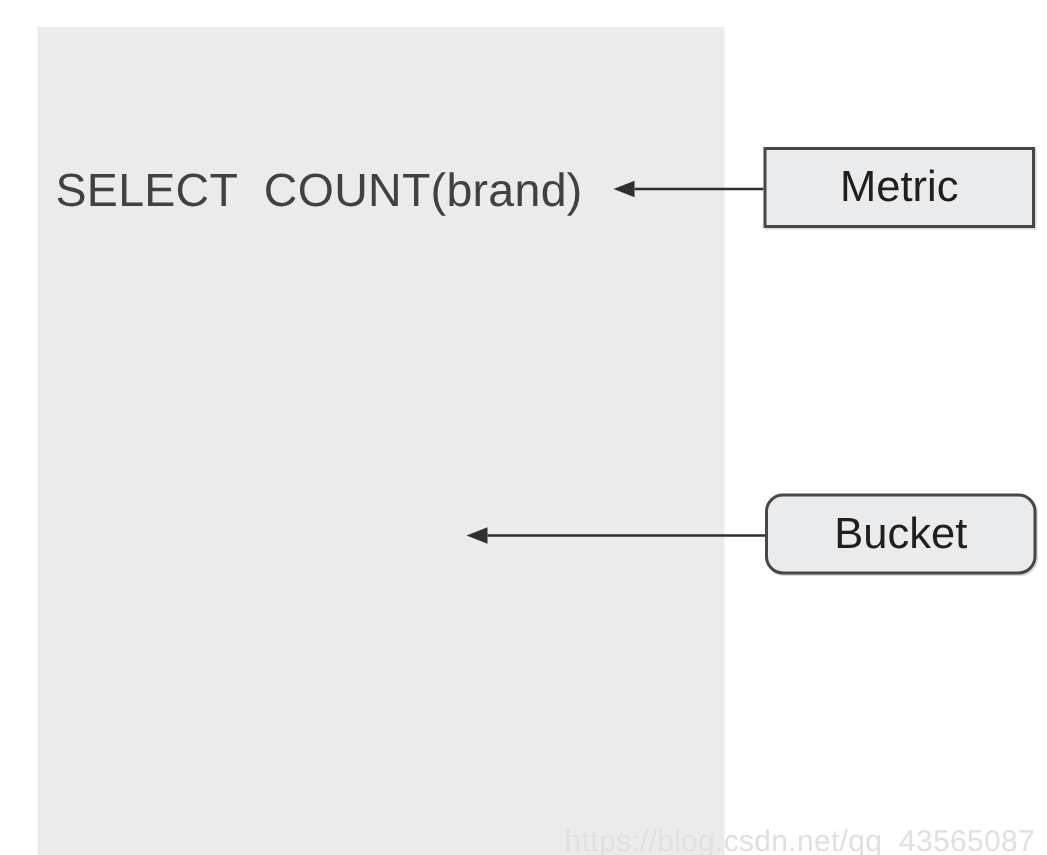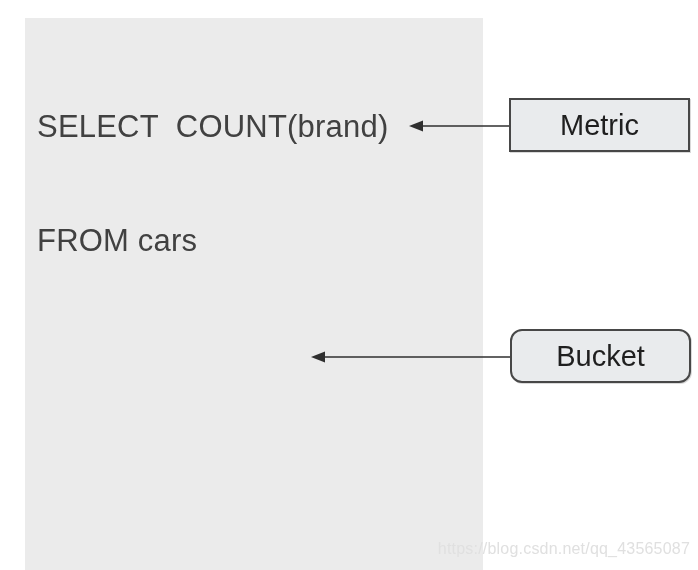--- a/index.html
+++ b/index.html
@@ -50,37 +50,36 @@
     color:var(--label-text);
     box-shadow:1px 1px 0 rgba(0,0,0,0.15);
   }
   .box-metric{left:509px;top:98px;justify-content:center;}
   .box-bucket{left:510px;top:329px;border-radius:12px;}
   .arrow{position:absolute;}
   .arrow-metric{left:408px;top:118px;}
   .arrow-bucket{left:309px;top:349px;}
   .watermark{
     position:absolute;
-    right:8px;top:541px;
-    font-size:16px;
+    right:8px;top:553px;
+    font-size:20px;
     line-height:16px;
     color:var(--watermark);
     letter-spacing:0.2px;
   }
 </style>
 </head>
 <body>
 
 <div class="canvas">
 
   <div class="panel"></div>
 
   <div class="sql-line line-select">SELECT  COUNT(brand)</div>
 
-  <div class="sql-line line-from">FROM cars</div>
 
 
   <svg class="arrow arrow-metric" width="103" height="16" viewBox="0 0 103 16">
     <line x1="15" y1="8" x2="102" y2="8" stroke="#2f2f2f" stroke-width="1.6"></line>
     <polygon points="1,8 15,2.5 15,13.5" fill="#2f2f2f"></polygon>
   </svg>
 
   <div class="callout-box box-metric">
     <span>Metric</span>
   </div>

